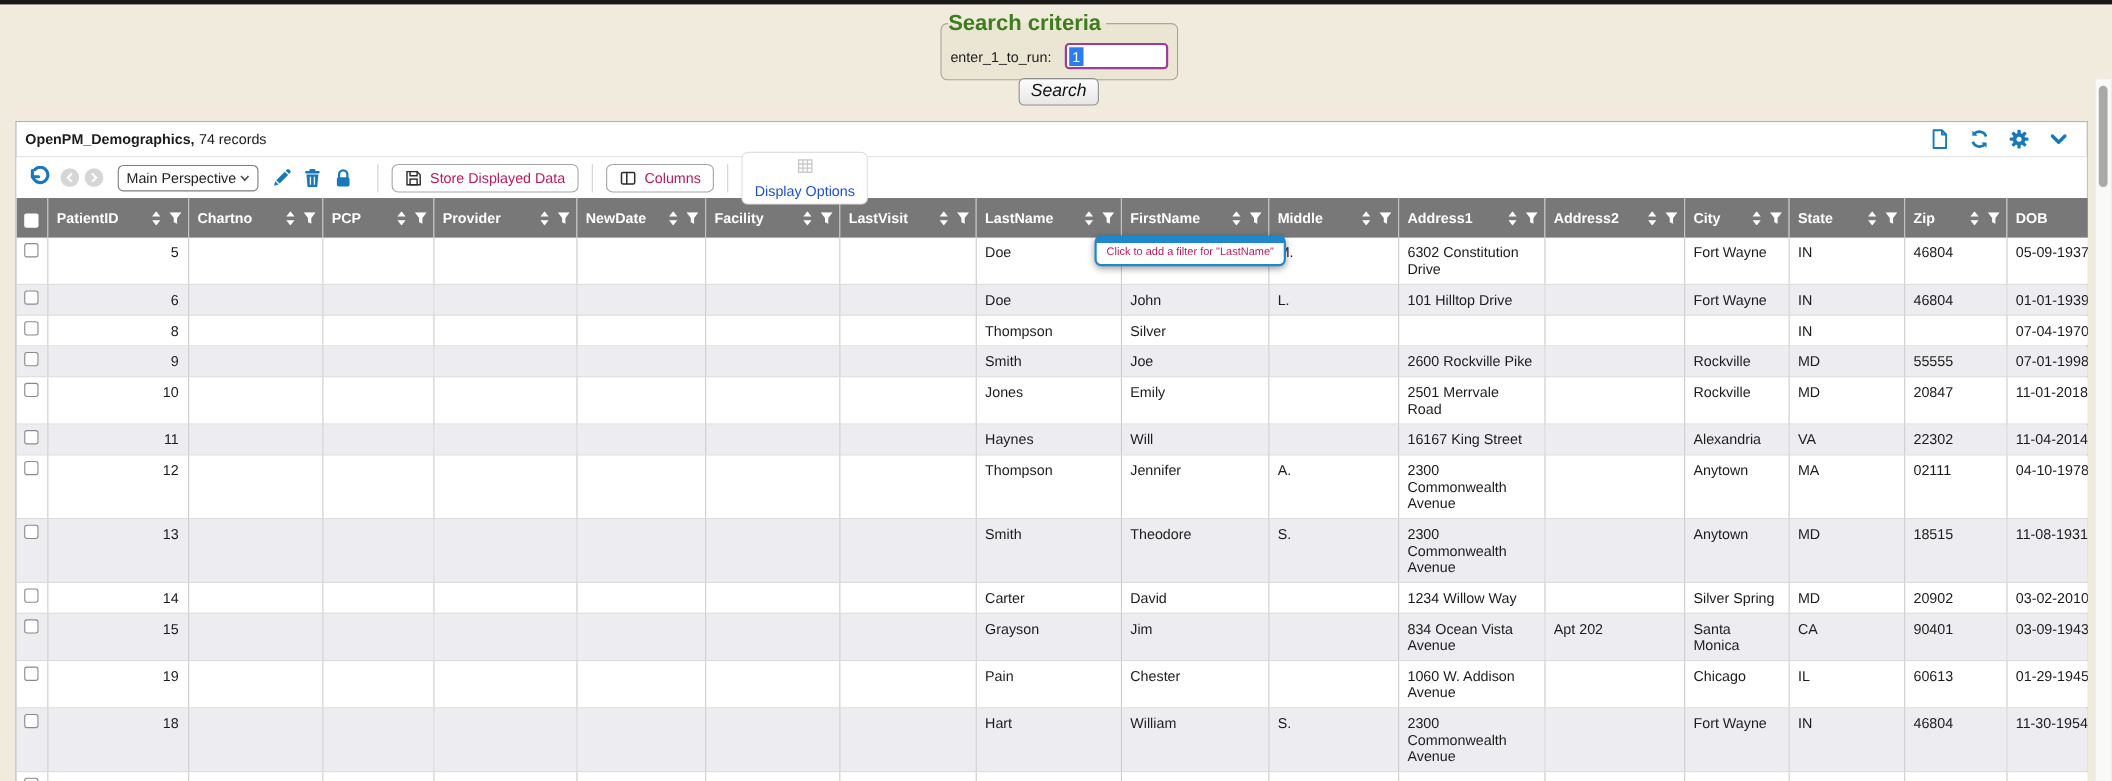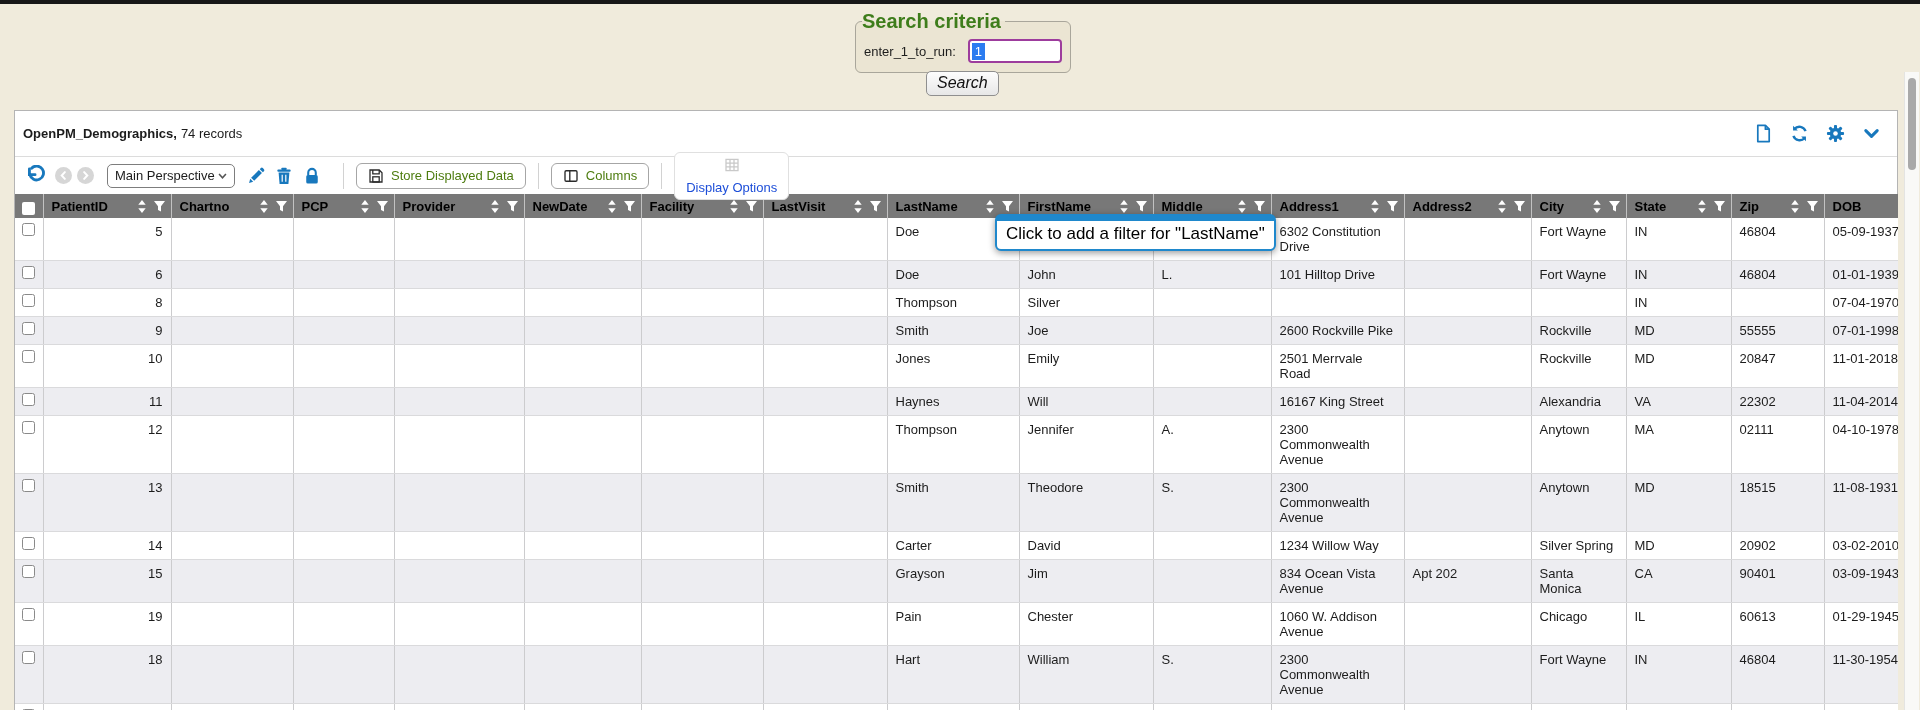--- a/index.html
+++ b/index.html
@@ -11,59 +11,59 @@
   fieldset.search { position:absolute; left:855px; top:10px; width:200px; border:1px solid #a9a69b; border-radius:6px; background:#ebe5d3; padding:4px 8px 9px 8px; }
   fieldset.search legend { font-size:20px; font-weight:bold; color:#3e7d1b; padding:0 4px 0 0; margin-left:-2px; }
   .srow { display:flex; align-items:center; gap:12px; margin-top:2px; }
   .srow label { font-size:13px; color:#1d1d1d; white-space:nowrap; }
   .run-input { width:94px; height:24px; background:#fff; border:2px solid #9d3c9d; border-radius:4px; display:flex; align-items:center; padding:0 2px; }
   .run-input .sel { background:#2b7cf0; color:#fff; font-size:13px; padding:1px 3px; line-height:15px; }
   .search-btn { position:absolute; left:926px; top:71px; font-family:inherit; font-size:16px; color:#111; padding:2px 10px 3px; border:1px solid #8f8f8f; border-radius:5px; background:linear-gradient(#fdfdfd,#e7e7e7); cursor:pointer;font-style:italic; }
 
   
   .panel { position:absolute; left:14px; top:110px; width:1884px; height:600px; background:#fff; border:1px solid #b4b4b4; border-bottom:none; }
-  .panel-header { display:flex; align-items:center; height:46px; padding:0 16px 0 8px; border-bottom:1px solid #dcdcdc; }
+  .panel-header { display:flex; align-items:center; height:32px; padding:0 16px 0 8px; border-bottom:1px solid #dcdcdc; }
   .panel-title { font-size:13px; }
   .panel-title b { font-weight:bold; }
   .panel-title .rec { font-weight:normal; margin-left:4px; }
   .hdr-icons { margin-left:auto; display:flex; align-items:center; gap:17px; }
   .hdr-icons .ic { width:19px; height:19px; display:inline-flex; cursor:pointer; }
   .hdr-icons svg { width:100%; height:100%; }
 
   
   .toolbar { display:flex; align-items:center; height:37px; padding-left:10px; border-bottom:none; background:#fff; }
   .tb-ic { display:inline-flex; cursor:pointer; }
   .undo { width:21px; height:21px; margin-right:9px; }
   .navcirc { width:17px; height:17px; border-radius:50%; background:#d6d6d6; display:inline-flex; align-items:center; justify-content:center; margin-right:5px; }
   .navcirc svg { width:9px; height:9px; }
   .selectbox { width:128px; height:24px; border:1px solid #7d7d7d; border-radius:5px; background:#fff; display:flex; align-items:center; justify-content:space-between; padding:0 7px; font-size:13px; margin:0 12px 0 8px; cursor:pointer; }
   .selectbox svg { width:9px; height:6px; }
   .mini { width:18px; height:18px; margin-right:10px; }
   .vsep { width:1px; height:26px; background:#d2d2d2; margin:0 12px; }
-  .tbtn { display:inline-flex; align-items:center; gap:7px; font-family:inherit; font-size:13px; color:#4d7c0f; background:#fff; border:1px solid #a6a6a6; border-radius:6px; padding:4px 11px; cursor:pointer; }
+  .tbtn { display:inline-flex; align-items:center; gap:7px; font-family:inherit; font-size:13px; color:#be185d; background:#fff; border:1px solid #a6a6a6; border-radius:6px; padding:4px 11px; cursor:pointer; }
   .tbtn svg { width:16px; height:16px; }
   .tbtn.disabled { color:#1d4ed8; border-color:#e0e0e0; cursor:default;flex-direction:column; }
 
   
   .table-clip { width:1883px; overflow:hidden; }
   table#grid { border-collapse:collapse; table-layout:fixed; width:1919px; }
-  #grid th { background:#787878; color:#000000; font-size:13px; font-weight:600; text-align:left; padding:4px 4px 4px 8px; border-right:1px solid rgba(255,255,255,.55); height:24px; cursor:pointer; }
+  #grid th { background:#787878; color:#ffffff; font-size:13px; font-weight:600; text-align:left; padding:4px 4px 4px 8px; border-right:1px solid rgba(255,255,255,.55); height:36px; cursor:pointer; }
   .thwrap { display:flex; align-items:center; justify-content:space-between; }
   .th-icons { display:flex; align-items:center; gap:7px; padding-right:2px; }
   .th-icons span { display:inline-flex; }
   #grid td { vertical-align:top; font-size:13px; line-height:15px; padding:6px 8px; border-right:1px solid #ccccce; border-bottom:1px solid #dadadc; overflow:hidden; word-wrap:break-word; }
   #grid tr { background:#fff; }
   #grid tr.alt { background:#ededf1; }
   #grid td.num { text-align:right; }
   .cbcell { padding:5px 0 0 7px !important; border-right:1px solid #ccccce; }
   .rcb { display:block; width:13px; height:13px; border:1.5px solid #8a8a8a; border-radius:2.5px; background:#fff; cursor:pointer; }
   .hcb { display:block; width:13px; height:13px; background:#fff; border-radius:2px; cursor:pointer; }
 
   
-  .tooltip { position:absolute; left:995px; top:214px; background:#fff; border:2px solid #1f88cc; border-top-width:7px; border-radius:6px; box-shadow:0 2px 7px rgba(0,0,0,.4); padding:3px 9px 5px; font-size:17px; color:#000000; white-space:nowrap; z-index:6; }
+  .tooltip { position:absolute; left:995px; top:214px; background:#fff; border:2px solid #1f88cc; border-top-width:7px; border-radius:6px; box-shadow:0 2px 7px rgba(0,0,0,.4); padding:3px 9px 5px; font-size:10px; color:#be185d; white-space:nowrap; z-index:6; }
 
   
   .vtrack { position:absolute; right:1px; top:72px; width:15px; height:638px; background:#f9f9f7; border-left:1px solid #e4e4e2; }
   .vthumb { position:absolute; left:3px; top:6px; width:8px; height:92px; background:#a9a9a9; border-radius:5px; }
 </style>
 </head>
 <body>
 
 <div class="topline"></div>
 

